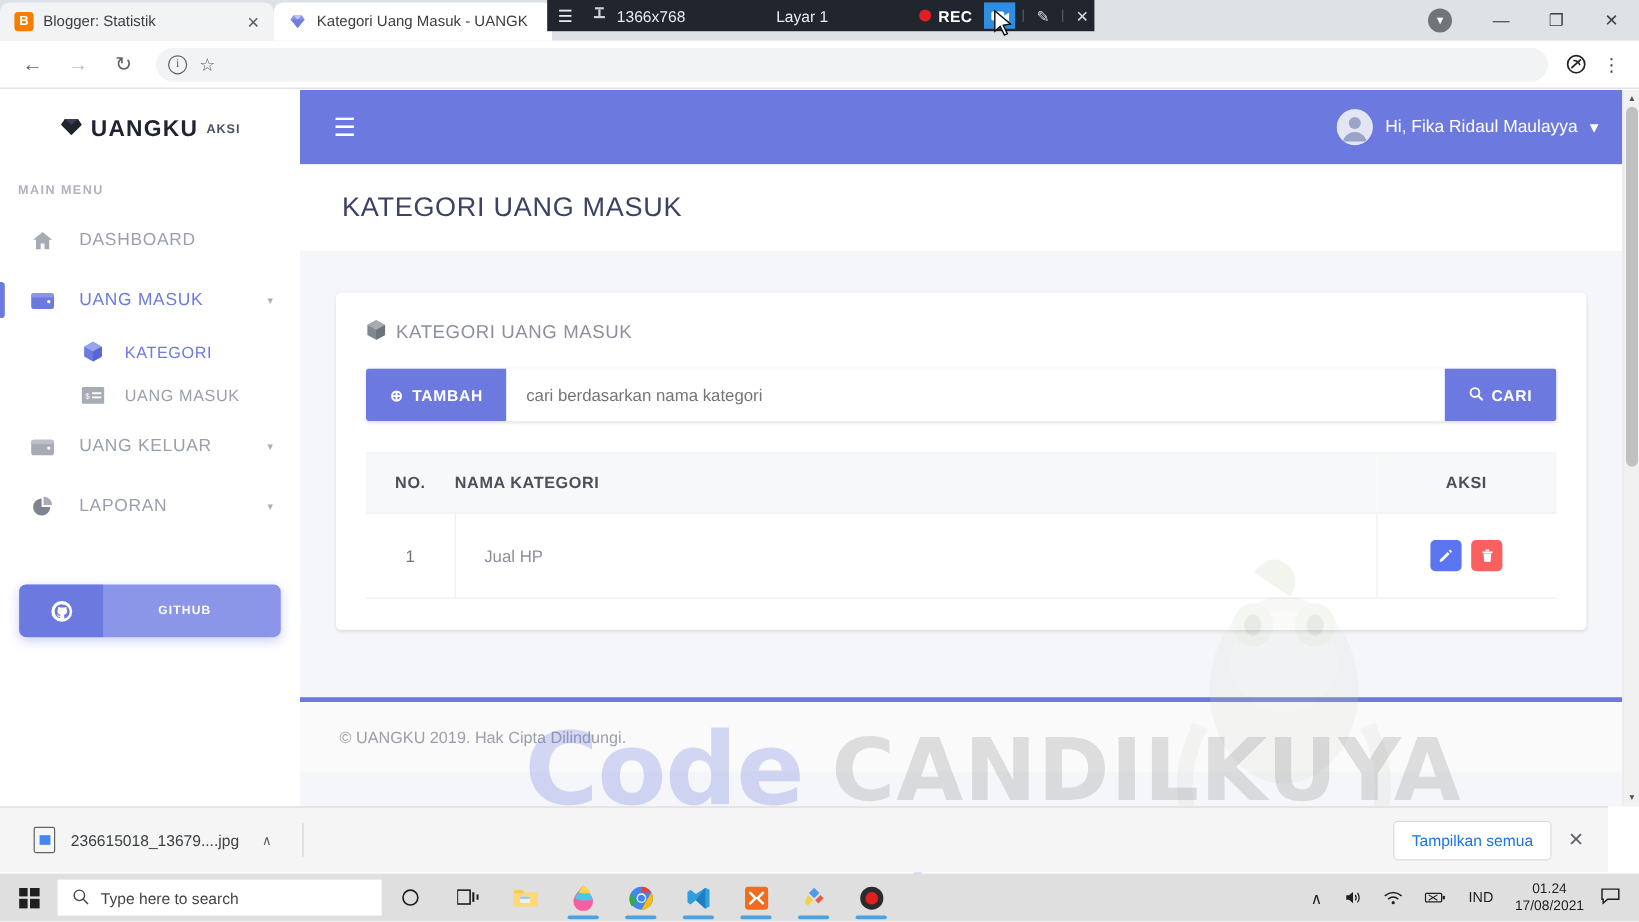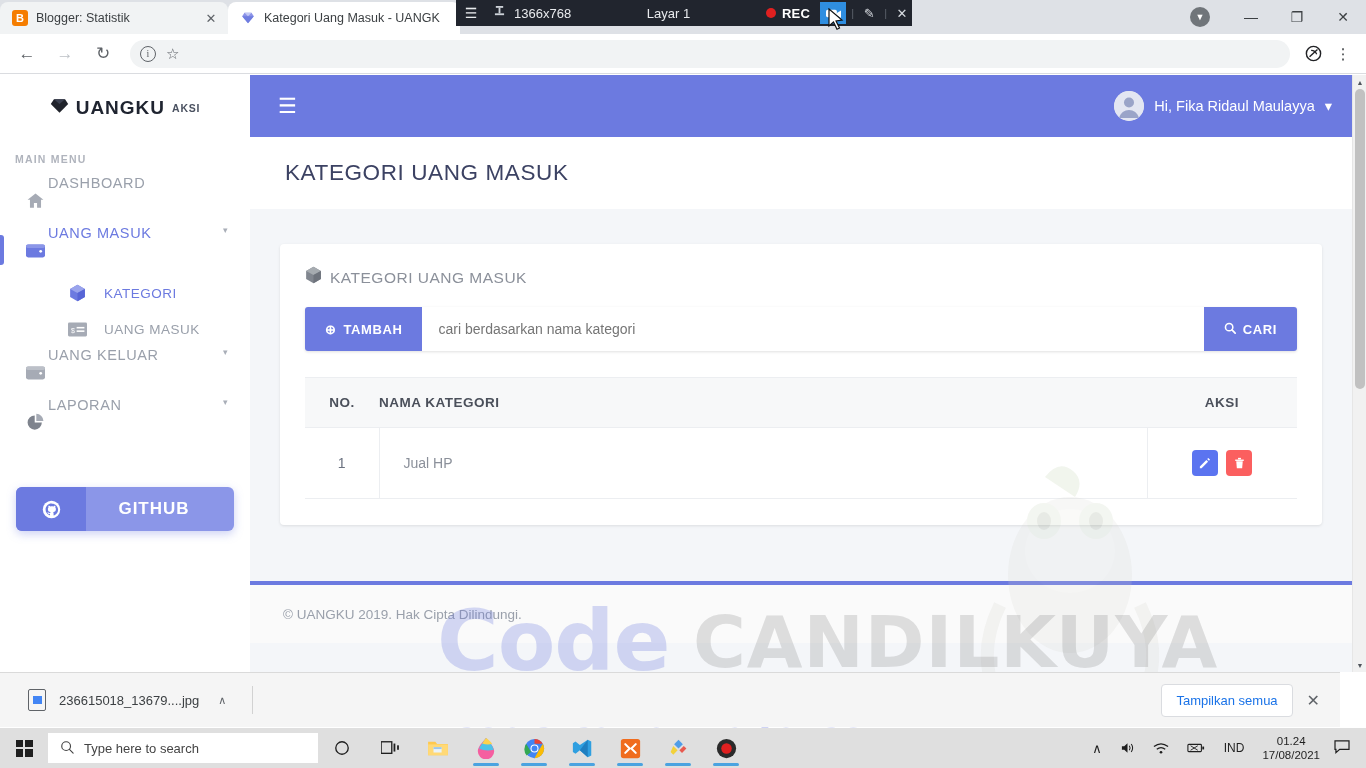--- a/index.html
+++ b/index.html
@@ -105,21 +105,21 @@
   .sidebar {
     position: absolute; top: 0; left: 0; width: 250px; height: 597px; background: #ffffff;
   }
   .brand { height: 66px; display: flex; align-items: center; justify-content: center; gap: 7px; }
   .brand-gem { font-size: 17px; color: #20232b; }
   .brand-name { font-size: 19px; font-weight: bold; letter-spacing: 1px; color: #1f2430; }
   .brand-beta { font-size: 10.5px; letter-spacing: .8px; color: #4a5160; font-weight: bold; }
   .menu-head { font-size: 10.5px; letter-spacing: 1.2px; color: #b0b4bd; padding: 12px 0 10px 15px;
                font-weight: bold; }
   .nav-item {
-    height: 50px; display: flex; padding-left: 22px; gap: 0;
+    height: 50px; display: flex; align-items: center; padding-left: 22px; gap: 18px;
     font-size: 14.5px; letter-spacing: .6px; color: #9aa0ab; position: relative;
   }
   .nav-item .nav-ic { width: 26px; display: flex; align-items: center; justify-content: center;
                       color: #a6abb5; font-size: 18px; }
   .nav-item.active { color: #6c7ae0; }
   .nav-item.active .nav-ic { color: #6c7ae0; }
   .nav-item.active::before {
     content: ""; position: absolute; left: 0; top: 10px; width: 4px; height: 30px;
     background: #6c7ae0; border-radius: 0 3px 3px 0;
   }
@@ -132,21 +132,21 @@
                       font-size: 16px; color: #a6abb5; }
   .sub-item.selected { color: #6c7ae0; }
   .sub-item.selected .sub-ic { color: #6c7ae0; }
   .github-btn {
     margin: 40px 16px 0 16px; height: 44px; border-radius: 6px; overflow: hidden;
     display: flex; align-items: center; background: #8b96e8;
     box-shadow: 0 3px 10px rgba(108,122,224,.35);
   }
   .github-ic { width: 70px; height: 44px; background: #6c7ae0; display: flex; align-items: center;
                justify-content: center; color: #fff; font-size: 17px; }
-  .github-lb { flex: 1; text-align: center; color: #fff; font-size: 17px; letter-spacing: 1px;
+  .github-lb { flex: 1; text-align: center; color: #fff; font-size: 10px; letter-spacing: 1px;
                font-weight: bold; padding-right: 12px; }
 
   
   .main { position: absolute; top: 0; left: 250px; width: 1102px; height: 597px; background: #f4f6f9; }
   .topbar { height: 62px; background: #6c7ae0; display: flex; align-items: center;
             padding: 0 20px 0 28px; }
   .burger { font-size: 21px; color: #ffffff; }
   .user { margin-left: auto; display: flex; align-items: center; gap: 10px; color: #fff;
           font-size: 14.5px; }
   .avatar { width: 30px; height: 30px; border-radius: 50%; background: #e8eaf2;

